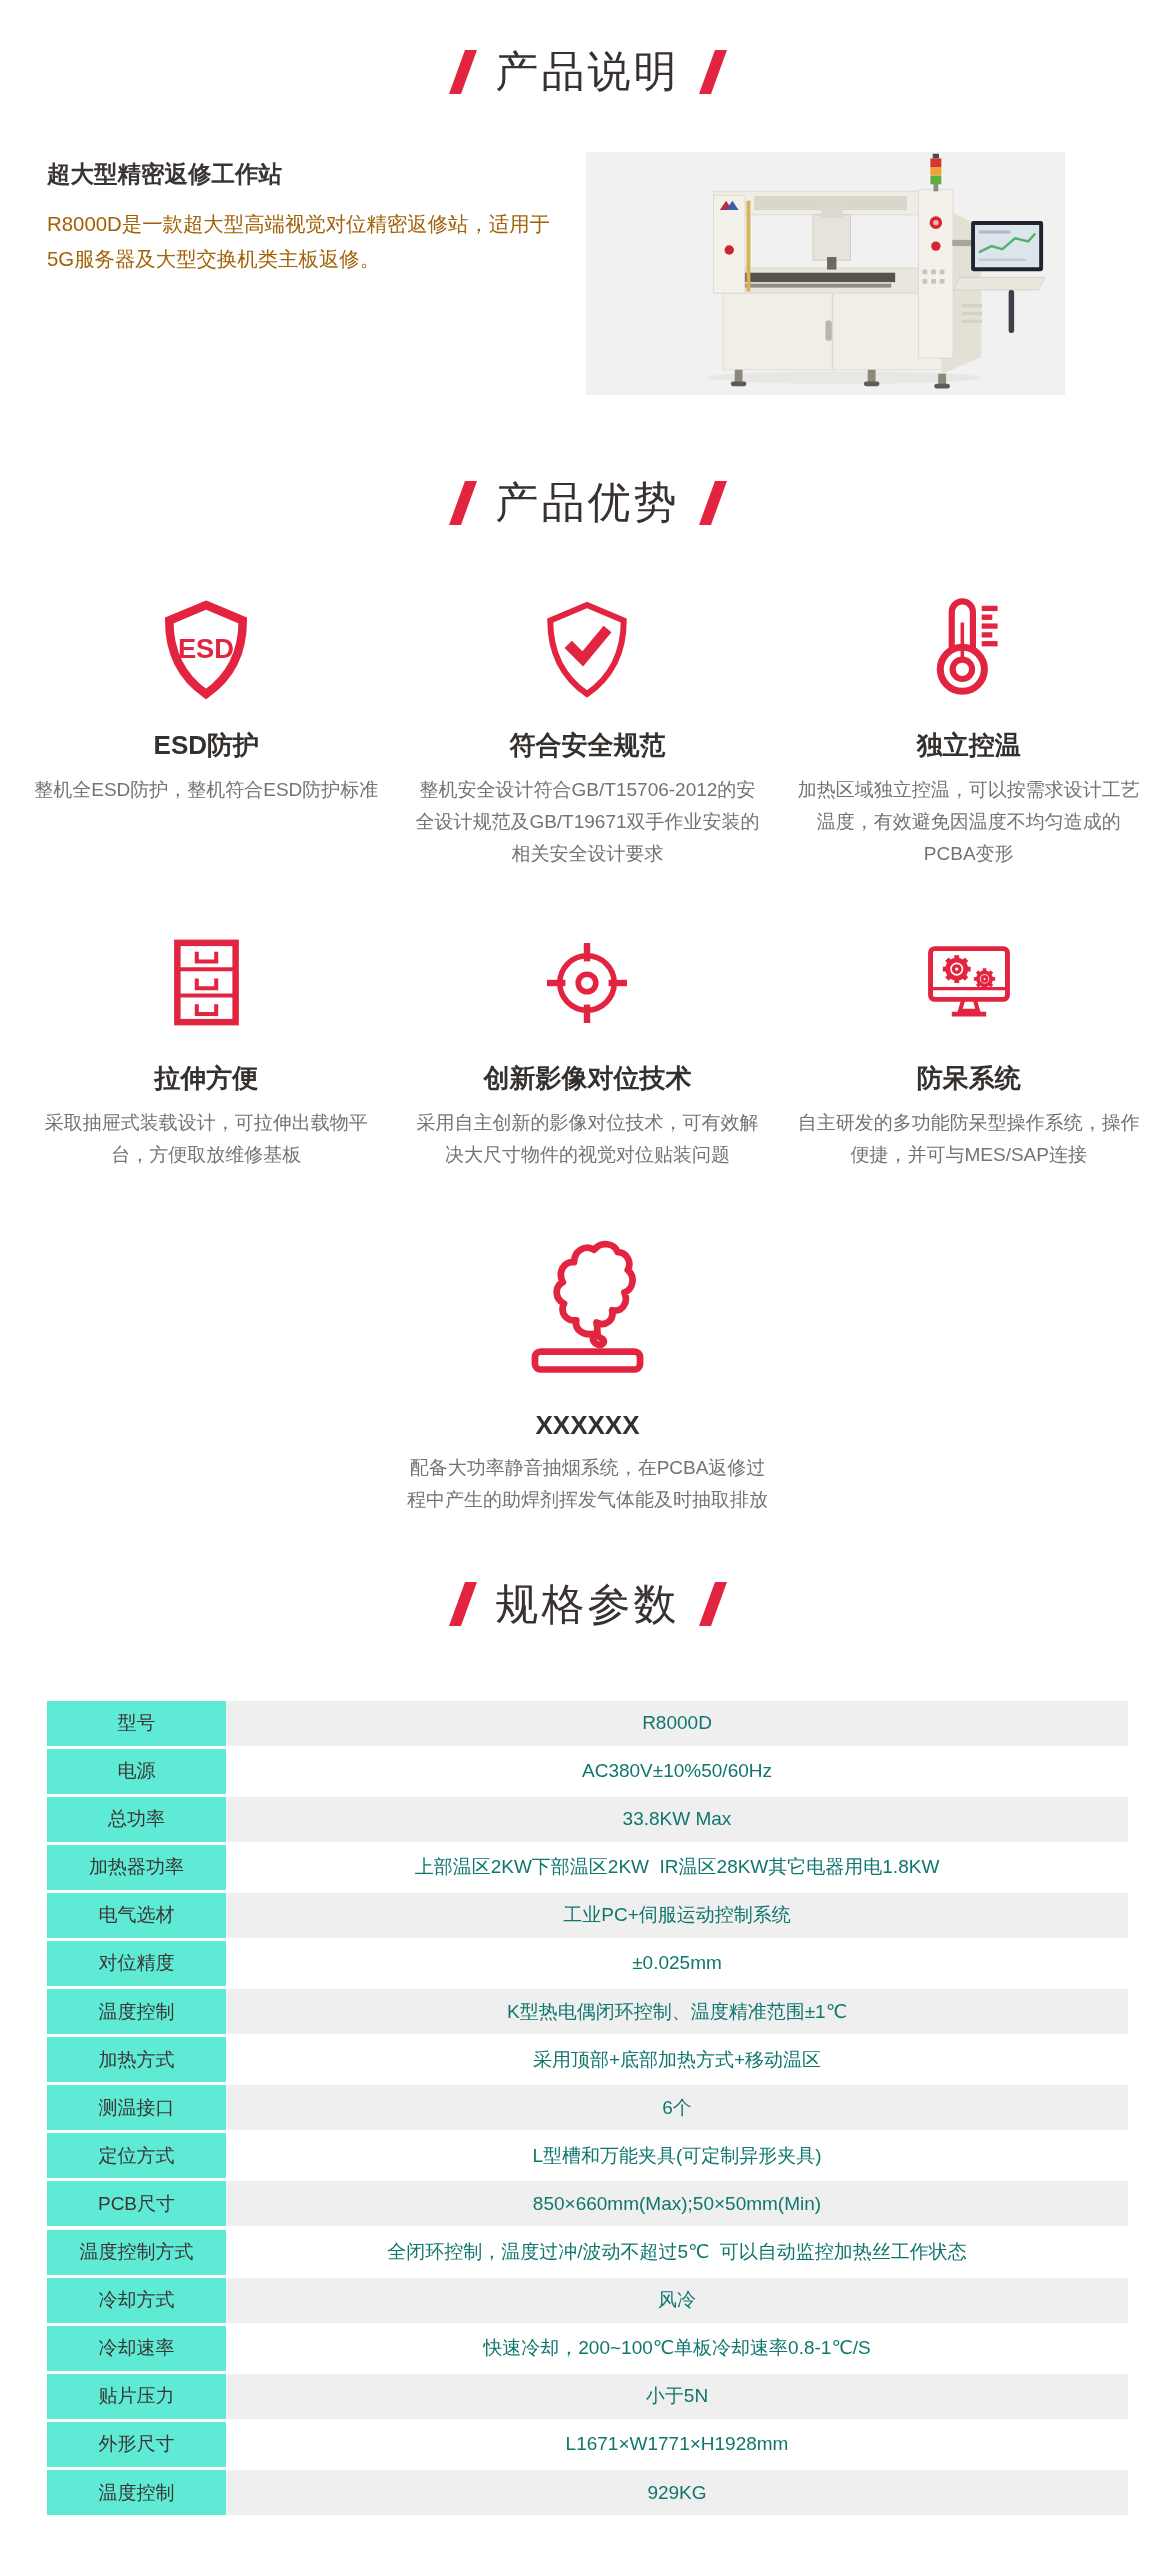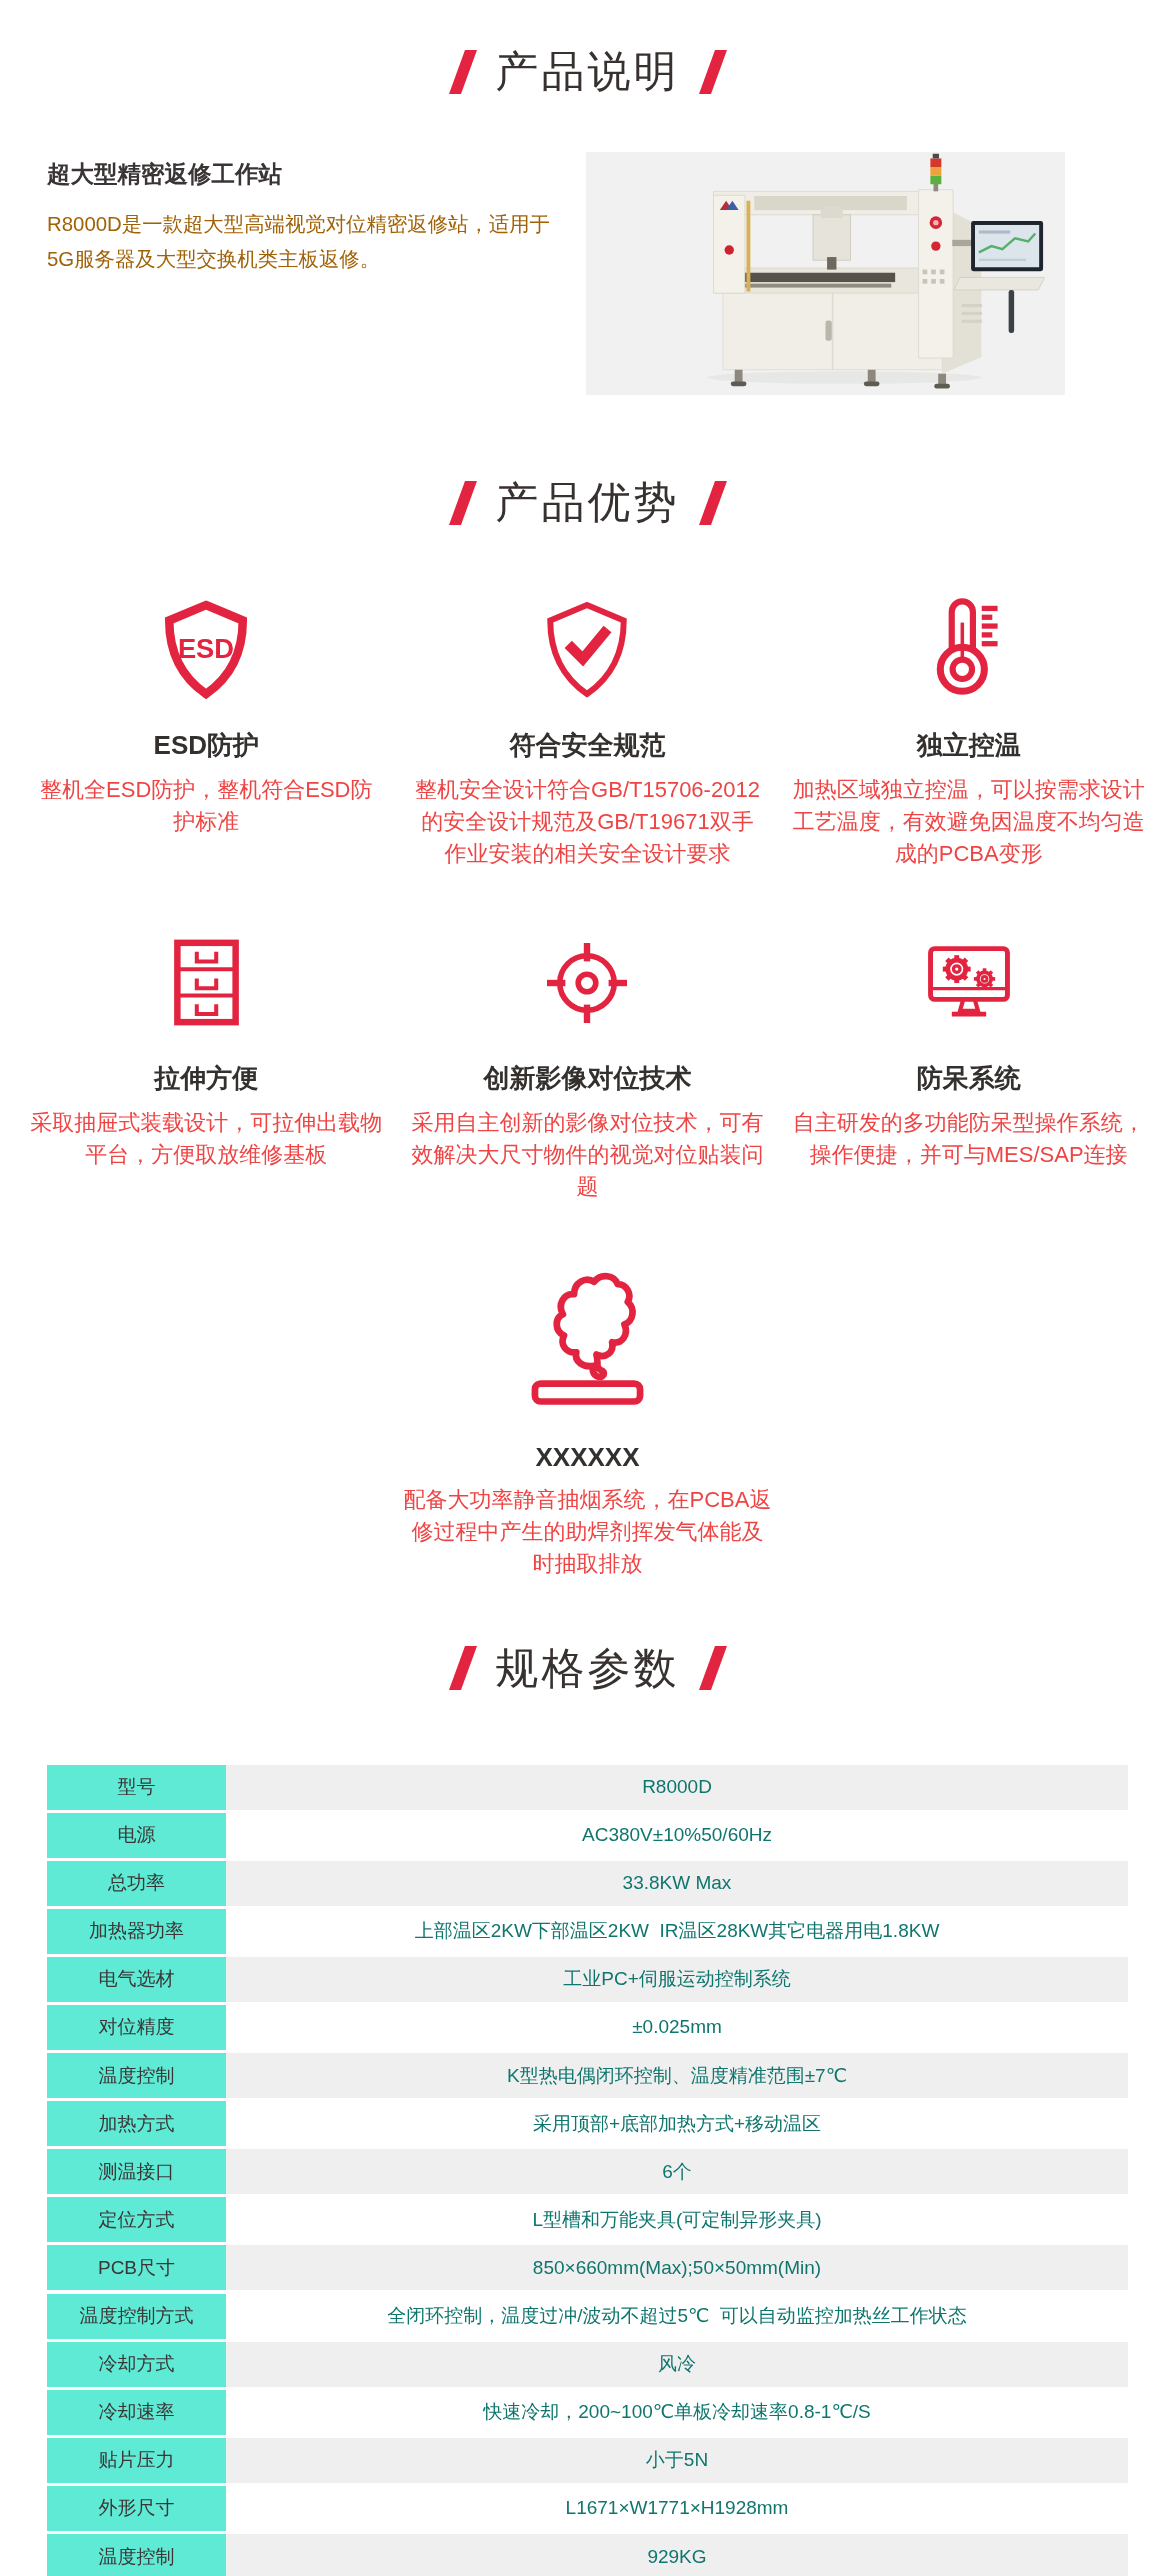--- a/index.html
+++ b/index.html
@@ -22,21 +22,21 @@
   .product-img { margin-left:auto; width:479px; height:243px; background:#f1f1f1; }
 
   
   #sec-adv .sec-head { margin-top:85px; }
   .features { display:grid; grid-template-columns:repeat(3,1fr); row-gap:58px; margin:69px 15.7px 0; }
   .feature { text-align:center; }
   .icon-box { height:110px; display:flex; align-items:center; justify-content:center; }
   .feature-wide { grid-column:1 / 4; justify-self:center; width:439px; }
   .feature-wide .icon-box { height:157px; }
   .f-title { font-size:26px; font-weight:800; color:#34302e; margin-top:23.5px; }
-  .f-desc { font-size:22px; color:#ef4444; line-height:32px; margin:11px auto 0; width:352px; }
+  .f-desc { font-size:19px; color:#737373; line-height:32px; margin:11px auto 0; width:352px; }
   .feature-wide .f-desc { width:368px; }
   .ic { stroke:#e32440; fill:none; }
 
   
   #sec-specs .sec-head { margin-top:66px; }
   .spec-table { margin:74px 47px 0; }
   .spec-row { display:flex; margin-bottom:3.1px; }
   .spec-row:last-child { margin-bottom:0; }
   .spec-label { width:179px; height:45px; background:#5eead4; display:flex; align-items:center; justify-content:center;
                 font-size:19px; color:#3b3536; flex:none; }
@@ -301,21 +301,21 @@
       <div class="spec-row">
           <div class="spec-label">电气选材</div>
           <div class="spec-value">工业PC+伺服运动控制系统</div>
         </div>
       <div class="spec-row">
           <div class="spec-label">对位精度</div>
           <div class="spec-value">±0.025mm</div>
         </div>
       <div class="spec-row">
           <div class="spec-label">温度控制</div>
-          <div class="spec-value">K型热电偶闭环控制、温度精准范围±7℃</div>
+          <div class="spec-value">K型热电偶闭环控制、温度精准范围±1℃</div>
         </div>
       <div class="spec-row">
           <div class="spec-label">加热方式</div>
           <div class="spec-value">采用顶部+底部加热方式+移动温区</div>
         </div>
       <div class="spec-row">
           <div class="spec-label">测温接口</div>
           <div class="spec-value">6个</div>
         </div>
       <div class="spec-row">

